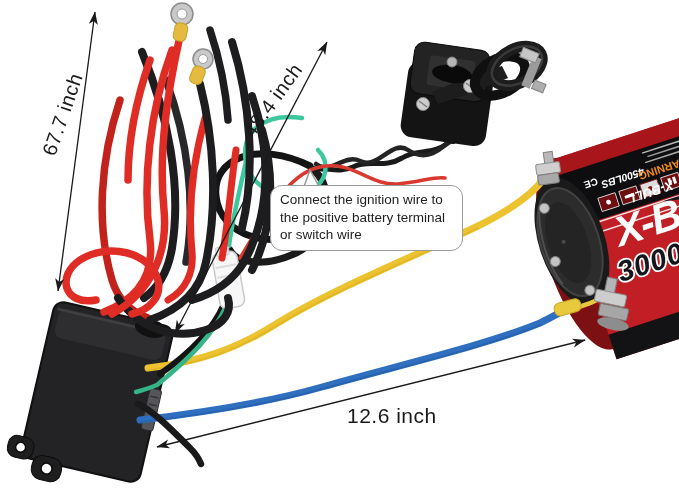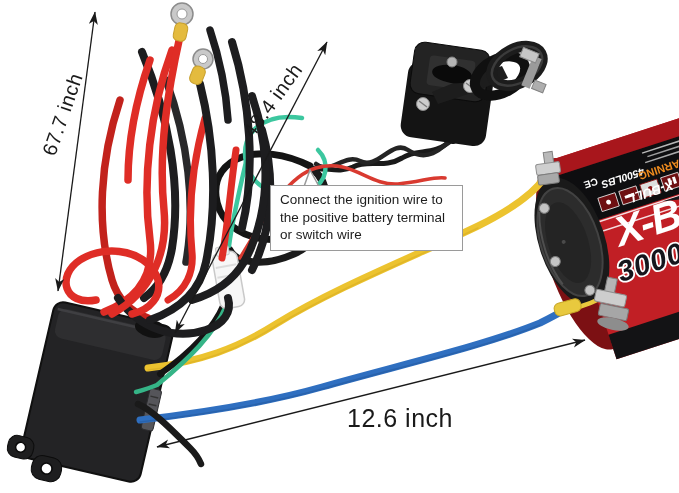--- a/index.html
+++ b/index.html
@@ -7,24 +7,24 @@
     position:relative;width:679px;height:493px;overflow:hidden;
     background:#ffffff;font-family:"Liberation Sans",sans-serif;
   }
   .stage svg{position:absolute;left:0;top:0;}
   .dim{
     position:absolute;font-size:20px;color:#1a1a1a;white-space:nowrap;
     letter-spacing:.5px;
   }
   .dim67{left:20px;top:103px;transform:rotate(-71deg);transform-origin:center;}
   .dim48{left:230px;top:89px;transform:rotate(-54deg);transform-origin:center;}
-  .dim12{left:347px;top:404px;font-size:25px;}
+  .dim12{left:347px;top:404px;font-size:21px;}
   .callout{
     position:absolute;left:270px;top:185px;width:174px;
-    background:#fff;border:1.5px solid #9a9a9a;border-radius:0;
+    background:#fff;border:1.5px solid #9a9a9a;border-radius:12px;
     padding:5px 8px 6px 9px;font-size:13.5px;line-height:1.3;color:#1d1d1d;
   }
 </style>
 </head>
 <body>
 
 <div class="stage">
 
 <svg width="679" height="493" viewBox="0 0 679 493">
   <defs>

